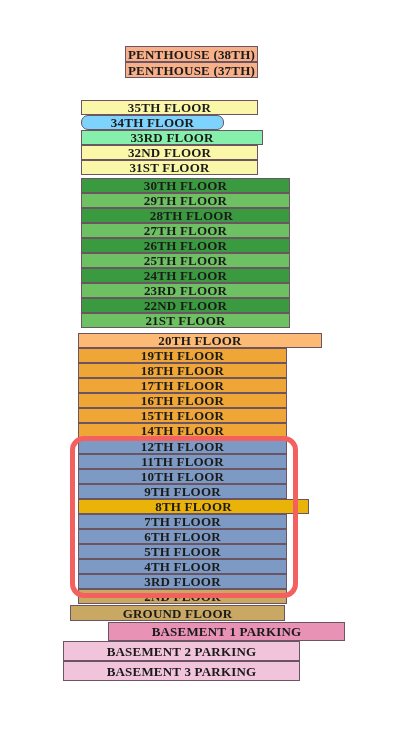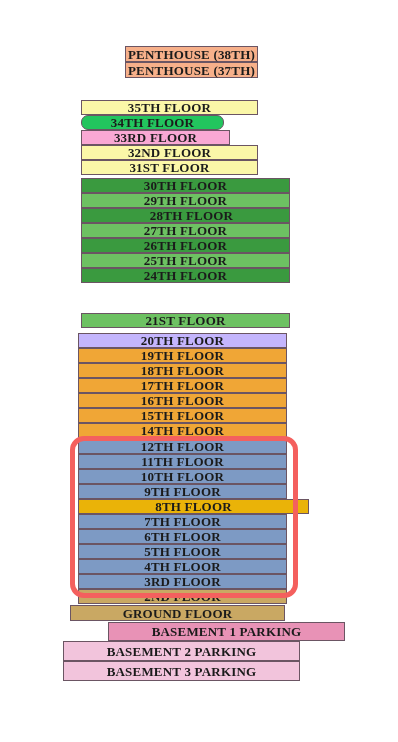--- a/index.html
+++ b/index.html
@@ -59,24 +59,24 @@
 <div id="stack" style="background: rgb(255, 255, 255);">
     <div class="floor-row" style="left: 125px; top: 46px; width: 133px; height: 16px; background: rgb(247, 176, 138); border-color: rgb(107, 85, 99);">
       <span class="floor-label">PENTHOUSE (38TH)</span>
     </div>
     <div class="floor-row" style="left: 125px; top: 62px; width: 133px; height: 16px; background: rgb(247, 176, 138); border-color: rgb(107, 85, 99);">
       <span class="floor-label">PENTHOUSE (37TH)</span>
     </div>
     <div class="floor-row" style="left: 81px; top: 100px; width: 177px; height: 15px; background: rgb(251, 247, 168); border-color: rgb(107, 85, 99);">
       <span class="floor-label">35TH FLOOR</span>
     </div>
-    <div class="floor-row" style="left: 81px; top: 115px; width: 143px; height: 15px; background: #22c55e; border-color: rgb(107, 85, 99); border-radius: 7px;">
+    <div class="floor-row" style="left: 81px; top: 115px; width: 143px; height: 15px; background: #7dd3fc; border-color: rgb(107, 85, 99); border-radius: 7px;">
       <span class="floor-label">34TH FLOOR</span>
     </div>
-    <div class="floor-row" style="left: 81px; top: 130px; width: 149px; height: 15px; background: #f9a8d4; border-color: rgb(107, 85, 99);">
+    <div class="floor-row" style="left: 81px; top: 130px; width: 182px; height: 15px; background: #86efac; border-color: rgb(107, 85, 99);">
       <span class="floor-label">33RD FLOOR</span>
     </div>
     <div class="floor-row" style="left: 81px; top: 145px; width: 177px; height: 15px; background: rgb(251, 247, 168); border-color: rgb(107, 85, 99);">
       <span class="floor-label">32ND FLOOR</span>
     </div>
     <div class="floor-row" style="left: 81px; top: 160px; width: 177px; height: 15px; background: rgb(251, 247, 168); border-color: rgb(107, 85, 99);">
       <span class="floor-label">31ST FLOOR</span>
     </div>
     <div class="floor-row" style="left: 81px; top: 178px; width: 209px; height: 15px; background: rgb(58, 154, 63); border-color: rgb(107, 85, 99);">
       <span class="floor-label">30TH FLOOR</span>
@@ -92,24 +92,30 @@
     </div>
     <div class="floor-row" style="left: 81px; top: 238px; width: 209px; height: 15px; background: rgb(58, 154, 63); border-color: rgb(107, 85, 99);">
       <span class="floor-label">26TH FLOOR</span>
     </div>
     <div class="floor-row" style="left: 81px; top: 253px; width: 209px; height: 15px; background: rgb(109, 193, 98); border-color: rgb(107, 85, 99);">
       <span class="floor-label">25TH FLOOR</span>
     </div>
     <div class="floor-row" style="left: 81px; top: 268px; width: 209px; height: 15px; background: rgb(58, 154, 63); border-color: rgb(107, 85, 99);">
       <span class="floor-label">24TH FLOOR</span>
     </div>
+    <div class="floor-row" style="left: 81px; top: 283px; width: 209px; height: 15px; background: rgb(109, 193, 98); border-color: rgb(107, 85, 99);">
+      <span class="floor-label">23RD FLOOR</span>
+    </div>
+    <div class="floor-row" style="left: 81px; top: 298px; width: 209px; height: 15px; background: rgb(58, 154, 63); border-color: rgb(107, 85, 99);">
+      <span class="floor-label">22ND FLOOR</span>
+    </div>
     <div class="floor-row" style="left: 81px; top: 313px; width: 209px; height: 15px; background: rgb(109, 193, 98); border-color: rgb(107, 85, 99);">
       <span class="floor-label">21ST FLOOR</span>
     </div>
-    <div class="floor-row" style="left: 78px; top: 333px; width: 209px; height: 15px; background: #c4b5fd; border-color: rgb(107, 85, 99);">
+    <div class="floor-row" style="left: 78px; top: 333px; width: 244px; height: 15px; background: #fdba74; border-color: rgb(107, 85, 99);">
       <span class="floor-label">20TH FLOOR</span>
     </div>
     <div class="floor-row" style="left: 78px; top: 348px; width: 209px; height: 15px; background: rgb(240, 166, 54); border-color: rgb(107, 85, 99);">
       <span class="floor-label">19TH FLOOR</span>
     </div>
     <div class="floor-row" style="left: 78px; top: 363px; width: 209px; height: 15px; background: rgb(240, 166, 54); border-color: rgb(107, 85, 99);">
       <span class="floor-label">18TH FLOOR</span>
     </div>
     <div class="floor-row" style="left: 78px; top: 378px; width: 209px; height: 15px; background: rgb(240, 166, 54); border-color: rgb(107, 85, 99);">
       <span class="floor-label">17TH FLOOR</span>

